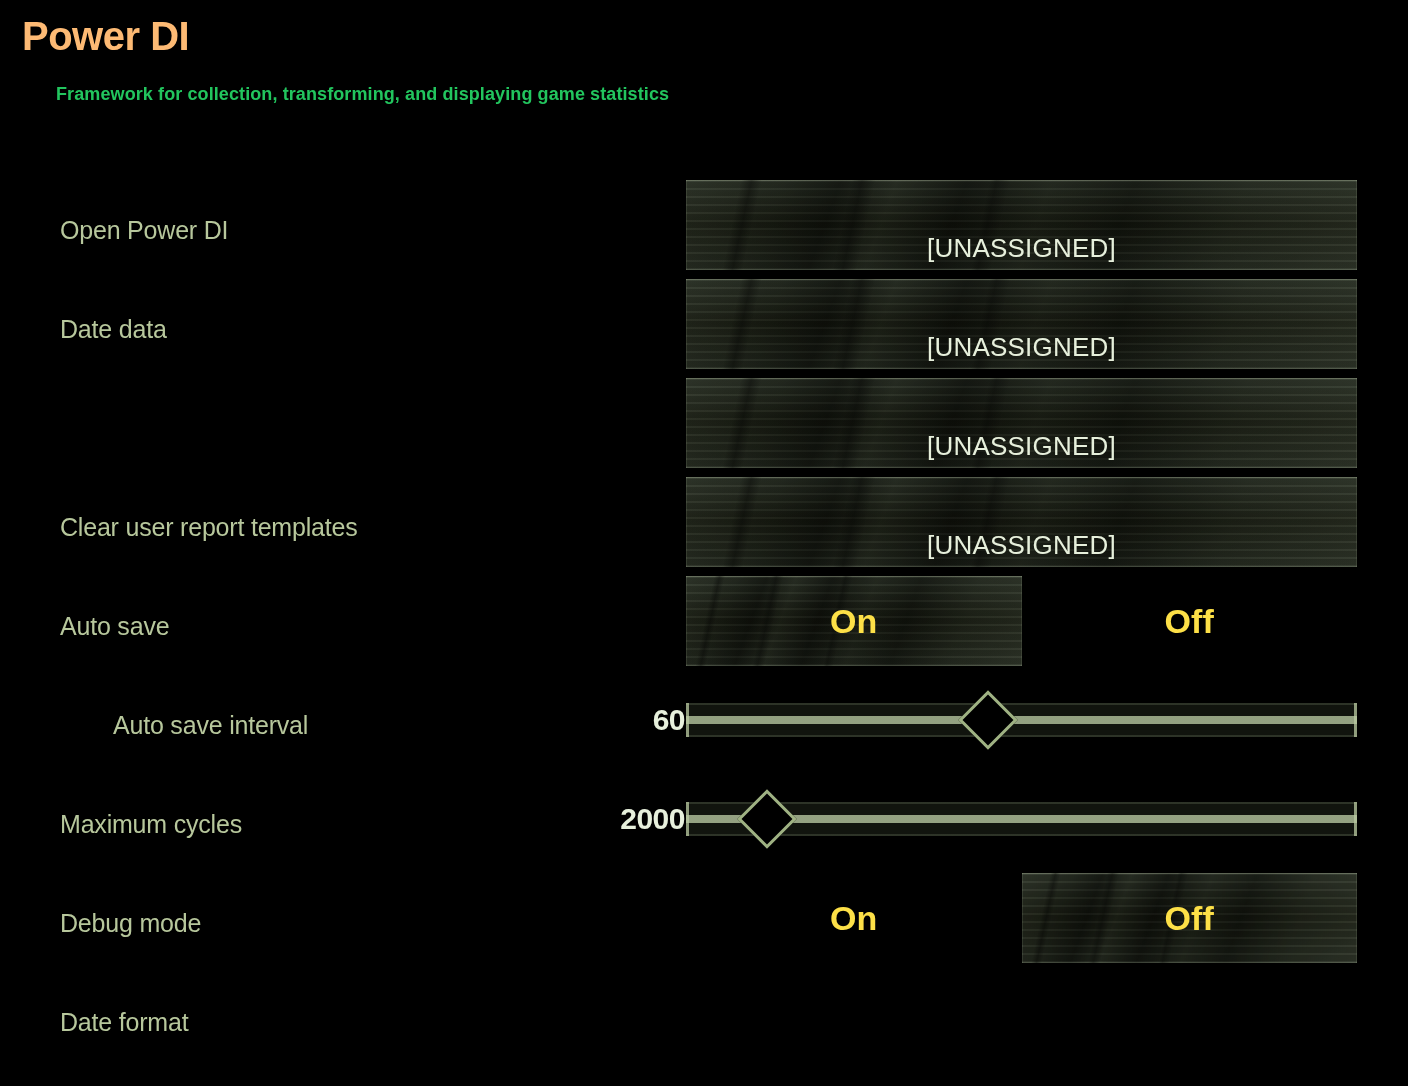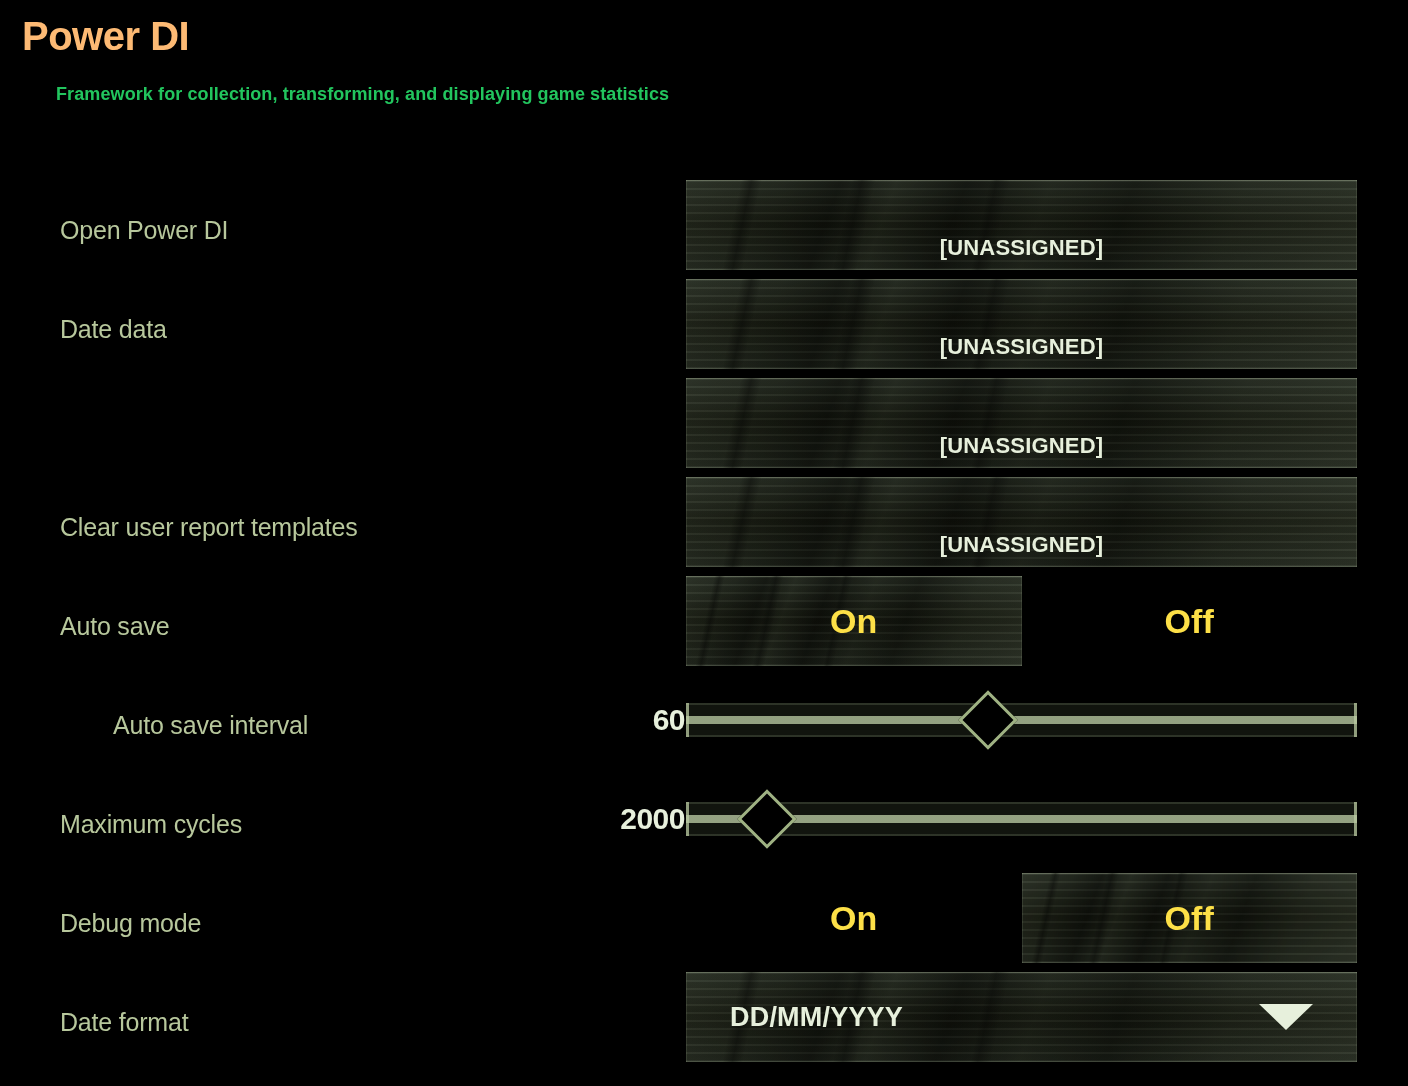--- a/index.html
+++ b/index.html
@@ -140,22 +140,22 @@
         transparent 47%);
     pointer-events: none;
   }
 
   .panel-text {
     position: absolute;
     inset: 0;
     display: flex;
     align-items: center;
     justify-content: center;
-    font-size: 22px;
-    font-weight: bold;
+    font-size: 26px;
+    font-weight: normal;
     color: #e7f0dc;
     letter-spacing: 0.2px;
     z-index: 2;
     margin-top: 46px;
   }
 
   
   .bind-button { width: 671px; height: 90px; cursor: pointer; }
 
   
@@ -399,24 +399,16 @@
               <div class="sel-bg">
                 <div class="panel"></div>
               </div>
               <span class="opt-label">Off</span>
             </div>
           </div>
         </div>
       </div>
       <div class="row">
         <div class="row-label">Date format</div>
-        <div class="control">
-          <div class="dropdown">
-            <div class="panel">
-              <div class="dd-text">DD/MM/YYYY</div>
-              <div class="dd-arrow"></div>
-            </div>
-          </div>
-        </div>
       </div>
     </div>
 
 </div>
 
 </body></html>

